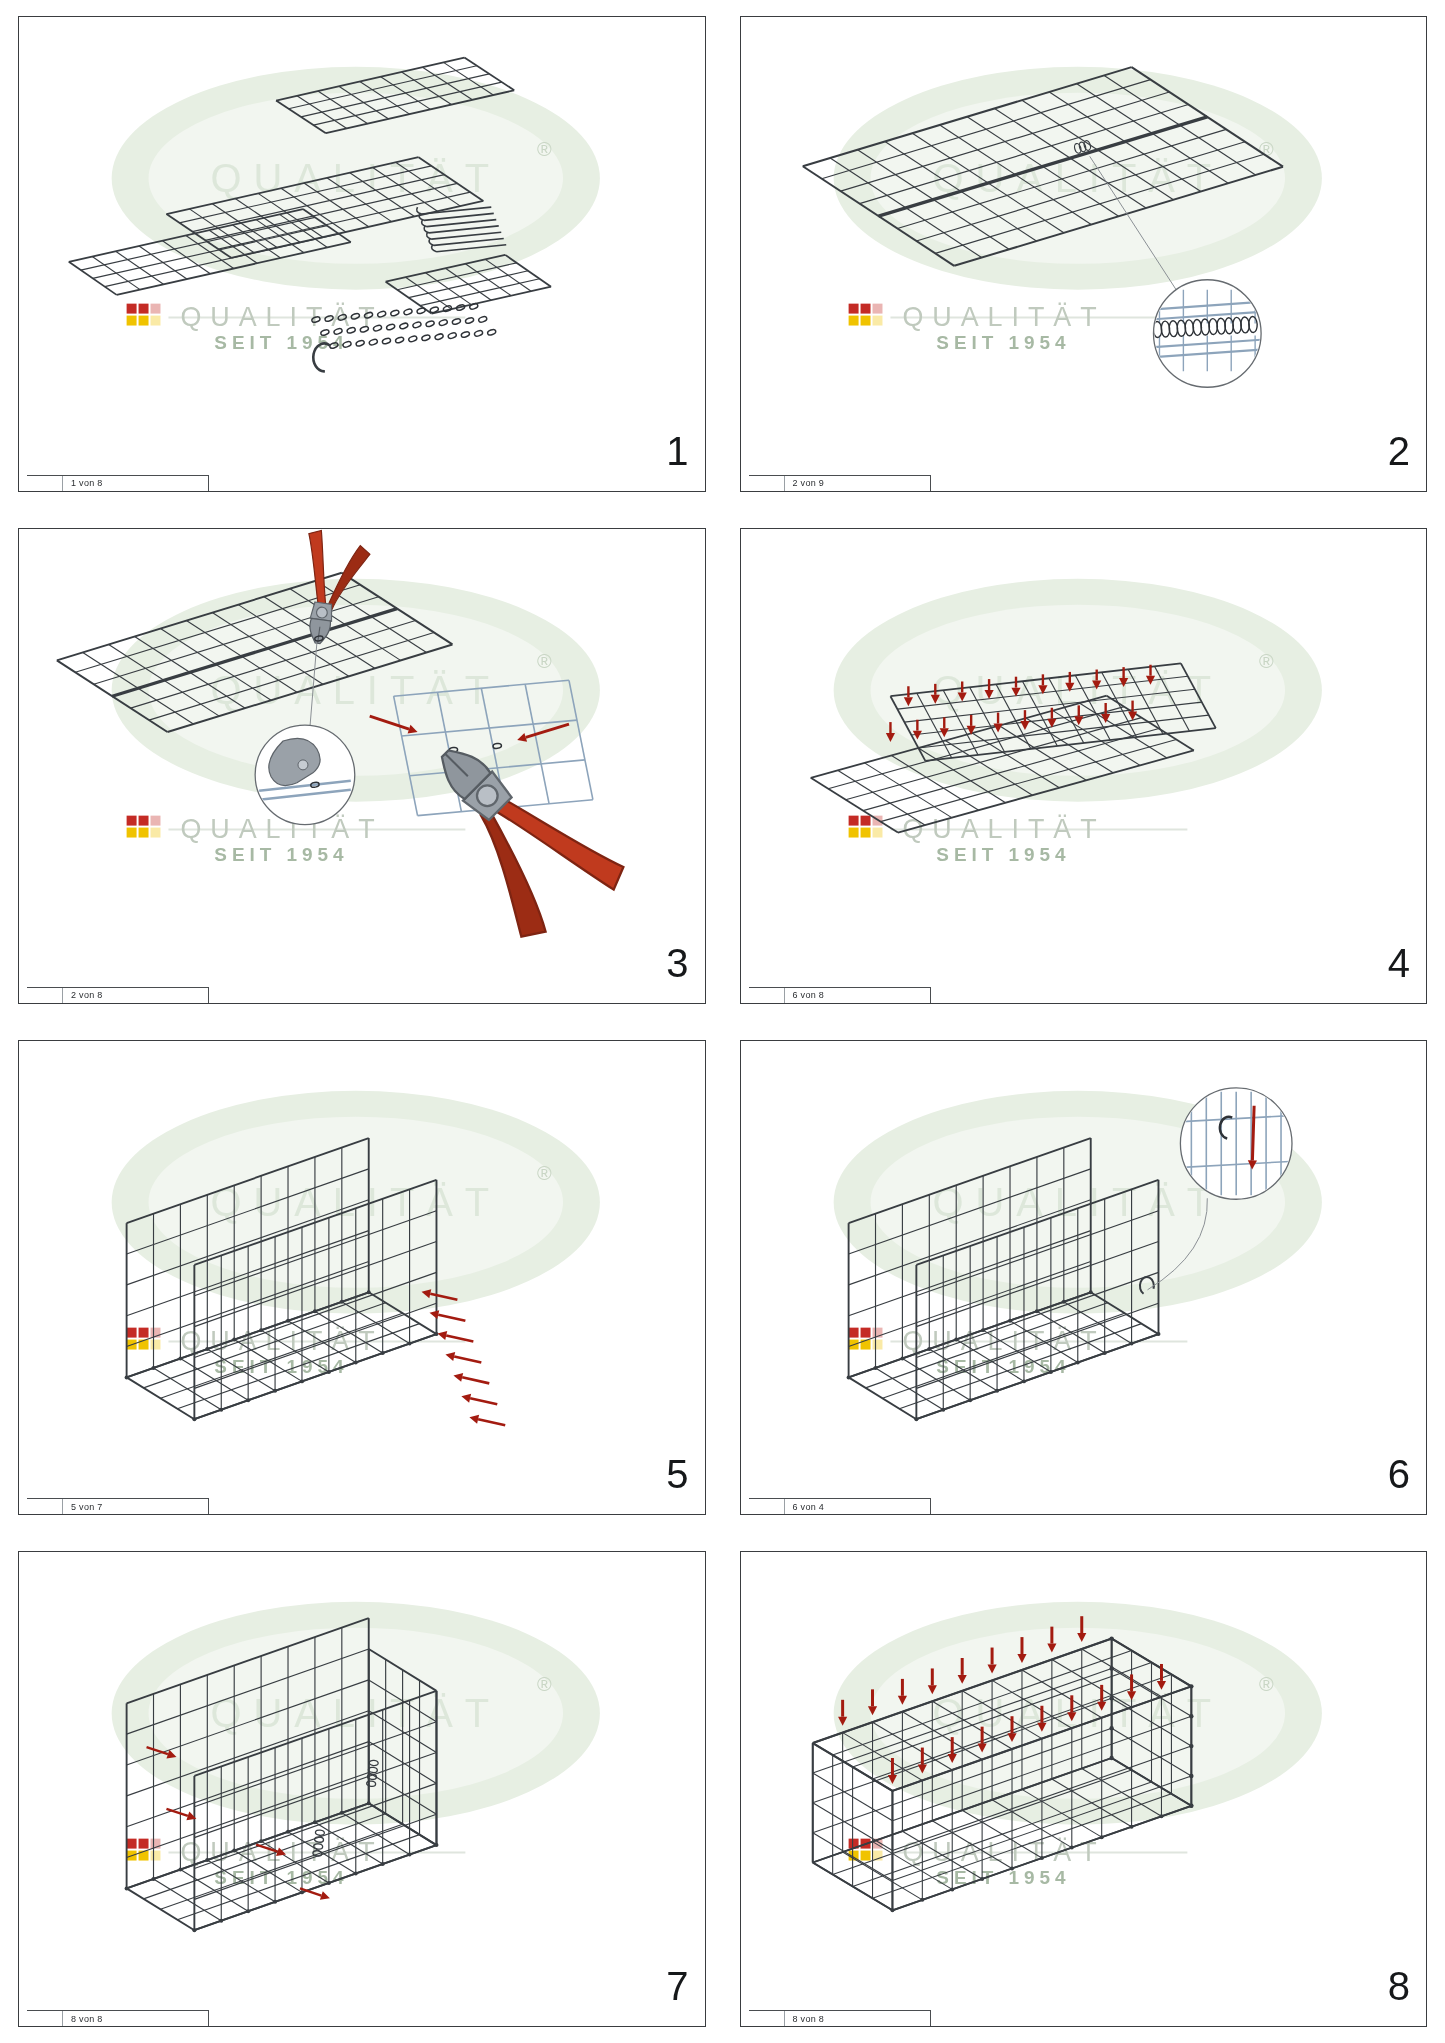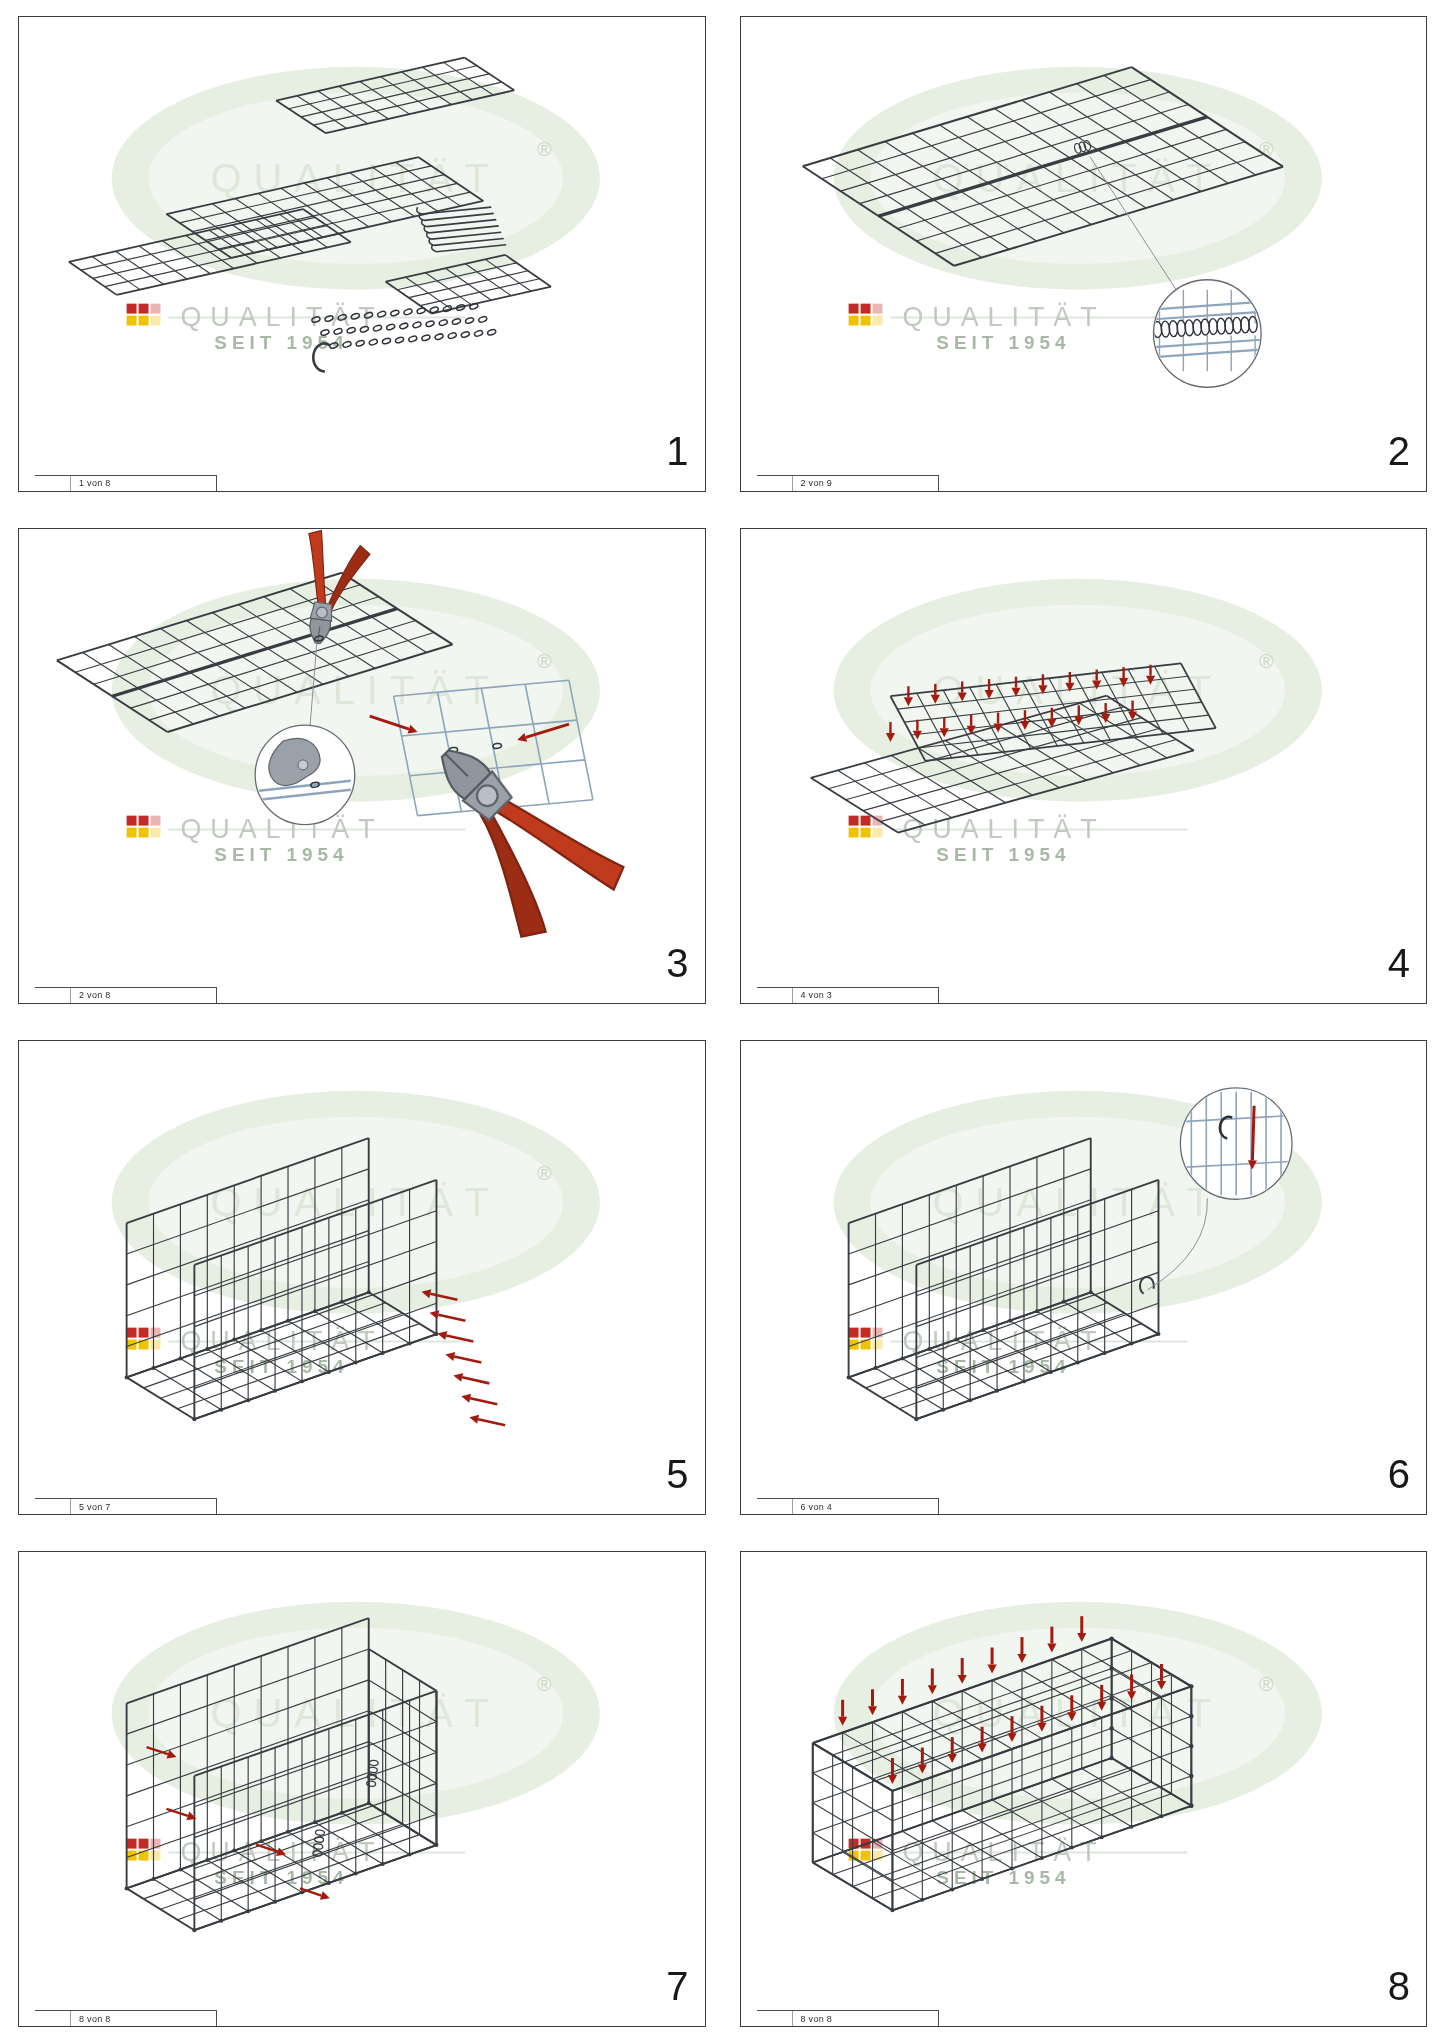--- a/index.html
+++ b/index.html
@@ -1,21 +1,21 @@
 <!DOCTYPE html>
 <html><head>
 <meta charset="utf-8">
 <style>
   *{box-sizing:border-box}
   html,body{margin:0;padding:0;background:#ffffff}
   .sheet{width:1445px;height:2043px;display:grid;grid-template-columns:1fr 1fr;grid-template-rows:repeat(4,1fr);gap:36px 34px;padding:16px 18px;background:#fff}
   figure.panel{margin:0;position:relative;border:1.6px solid #3a3d40;overflow:hidden;background:#fff}
   svg.art{position:absolute;left:0;top:0;width:100%;height:100%;display:block}
   .step-number{position:absolute;right:16px;bottom:20px;font:400 40px "Liberation Sans",sans-serif;color:#16181a;line-height:1}
-  .titleblock{position:absolute;left:16px;bottom:0;width:182px;height:16px;border-top:1px solid #4a4d50;border-right:1px solid #4a4d50;display:flex;align-items:center;background:#fff}
+  .titleblock{position:absolute;left:8px;bottom:0;width:182px;height:16px;border-top:1px solid #4a4d50;border-right:1px solid #4a4d50;display:flex;align-items:center;background:#fff}
   .tb-cell{display:block;width:36px;height:100%;border-right:1px solid #9aa0a5}
   .tb-caption{font:400 9px "Liberation Sans",sans-serif;color:#2a2d30;padding-left:8px;letter-spacing:.3px}
 </style>
 </head>
 <body>
 
 <main class="sheet">
 
   <figure class="panel">
     <svg class="art" viewBox="0 0 688 476" preserveAspectRatio="none">
@@ -434,21 +434,21 @@
             <line x1="411" y1="136.4" x2="411" y2="147.4" stroke="#a31b10" stroke-width="2.4"></line>
             <polygon points="411,156.4 406.4,147.4 415.6,147.4" fill="#a31b10"></polygon>
             <line x1="393" y1="172.4" x2="393" y2="183.4" stroke="#a31b10" stroke-width="2.4"></line>
             <polygon points="393,192.4 388.4,183.4 397.6,183.4" fill="#a31b10"></polygon>
           </g>
         </g>
       </svg>
     <div class="step-number">4</div>
     <div class="titleblock">
       <span class="tb-cell"></span>
-      <span class="tb-caption">4 von 3</span>
+      <span class="tb-caption">6 von 8</span>
     </div>
   </figure>
 
   <figure class="panel">
     <svg class="art" viewBox="0 0 688 476" preserveAspectRatio="none">
         <g>
           <ellipse cx="338" cy="162" rx="245" ry="112" fill="#e7efe3"></ellipse>
           <ellipse cx="338" cy="162" rx="208" ry="86" fill="#f2f6f0"></ellipse>
           <text x="338" y="176" text-anchor="middle" font-size="40" letter-spacing="12" fill="#dde7da" font-family="&quot;Liberation Sans&quot;,sans-serif">QUALITÄT</text>
           <text x="520" y="140" font-size="20" fill="#c9d6c5" font-family="&quot;Liberation Sans&quot;,sans-serif">®</text>

